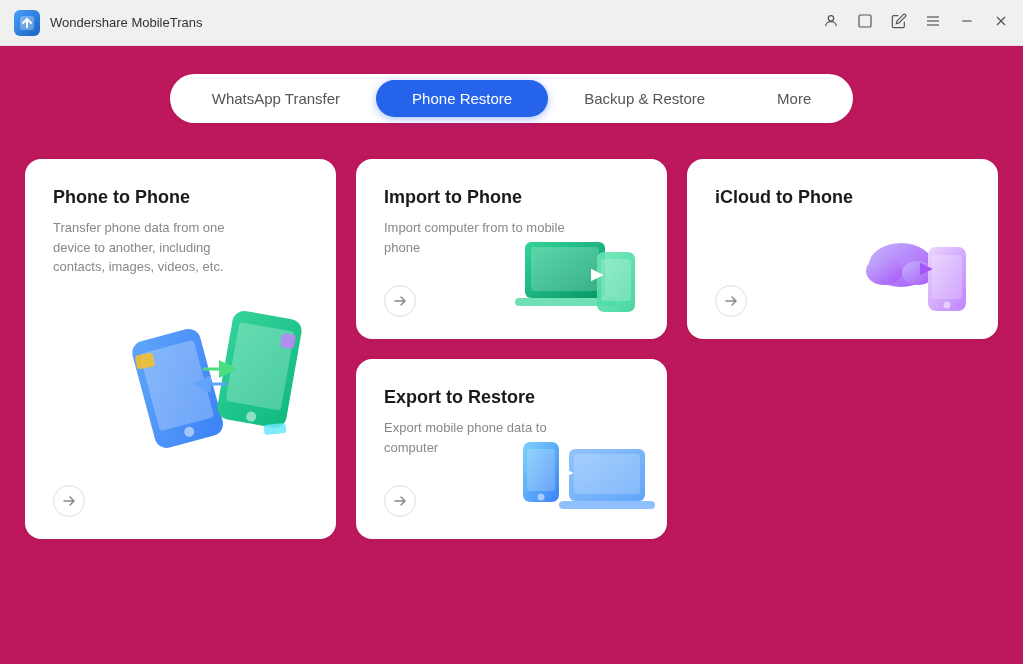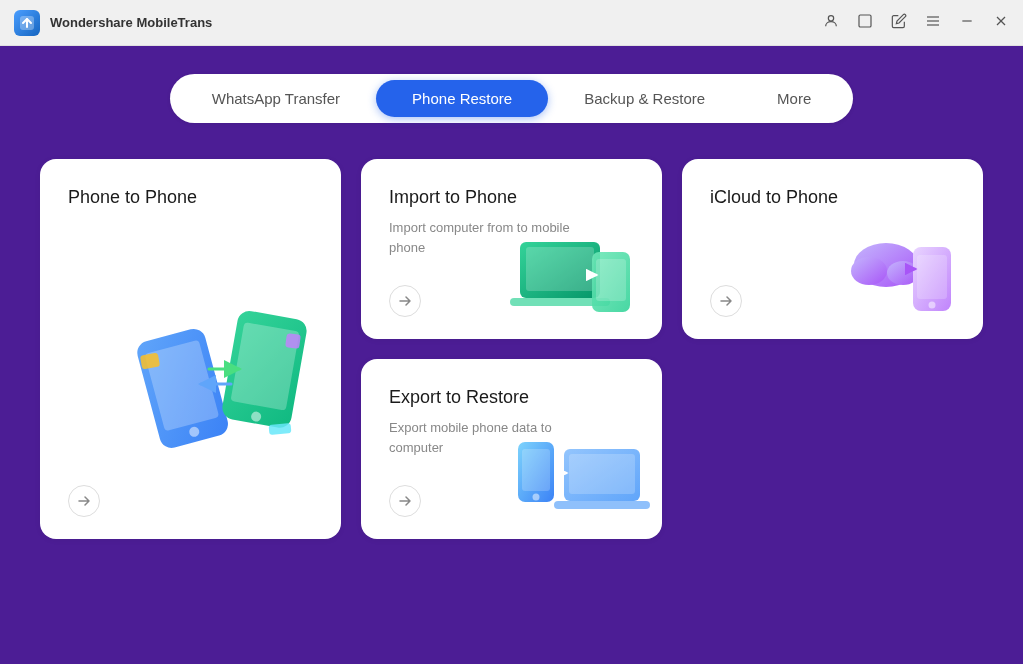--- a/index.html
+++ b/index.html
@@ -15,21 +15,20 @@
 
     
     .titlebar {
       background: #f0f0f0;
       height: 46px;
       display: flex;
       align-items: center;
       padding: 0 14px;
       border-bottom: 1px solid #e0e0e0;
       flex-shrink: 0;
-      font-weight: bold;
     }
     .titlebar-logo {
       width: 26px;
       height: 26px;
       border-radius: 6px;
       background: linear-gradient(135deg, #4a9eff, #1565c0);
       display: flex;
       align-items: center;
       justify-content: center;
       margin-right: 10px;
@@ -53,22 +52,22 @@
       cursor: pointer;
     }
     .titlebar-icon {
       cursor: pointer;
       color: #555;
     }
 
     
     .main-content {
       flex: 1;
-      background: #4c1d95;
-      padding: 28px 40px;
+      background: #be185d;
+      padding: 28px 25px;
       overflow: auto;
     }
 
     
     .nav-tabs {
       display: flex;
       justify-content: center;
       gap: 0;
       margin-bottom: 36px;
       background: white;
@@ -117,21 +116,21 @@
 
     
     .card-large {
       grid-row: 1 / 3;
       grid-column: 1 / 2;
       min-height: 380px;
     }
 
     .card-title {
       font-size: 18px;
-      font-weight: 400;
+      font-weight: 700;
       color: #1a1a1a;
       margin-bottom: 10px;
     }
     .card-desc {
       font-size: 13px;
       color: #888;
       line-height: 1.5;
       max-width: 200px;
     }
 
@@ -226,20 +225,21 @@
     <button class="nav-tab">WhatsApp Transfer</button>
     <button class="nav-tab active">Phone Restore</button>
     <button class="nav-tab">Backup &amp; Restore</button>
     <button class="nav-tab">More</button>
   </div>
 
   <div class="cards-grid">
 
     <div class="card card-large">
       <div class="card-title">Phone to Phone</div>
+      <div class="card-desc">Transfer phone data from one device to another, including contacts, images, videos, etc.</div>
 
       <div class="card-illustration" style="right:10px; bottom:60px; width:210px; height:210px;">
         <svg viewBox="0 0 210 210" xmlns="http://www.w3.org/2000/svg">
 
           <g transform="rotate(-15, 80, 130)">
             <rect x="30" y="60" width="70" height="110" rx="12" fill="url(#blueGrad)"></rect>
             <rect x="37" y="72" width="56" height="80" rx="4" fill="rgba(255,255,255,0.25)"></rect>
             <circle cx="65" cy="160" r="5" fill="rgba(255,255,255,0.5)"></circle>
           </g>
 

